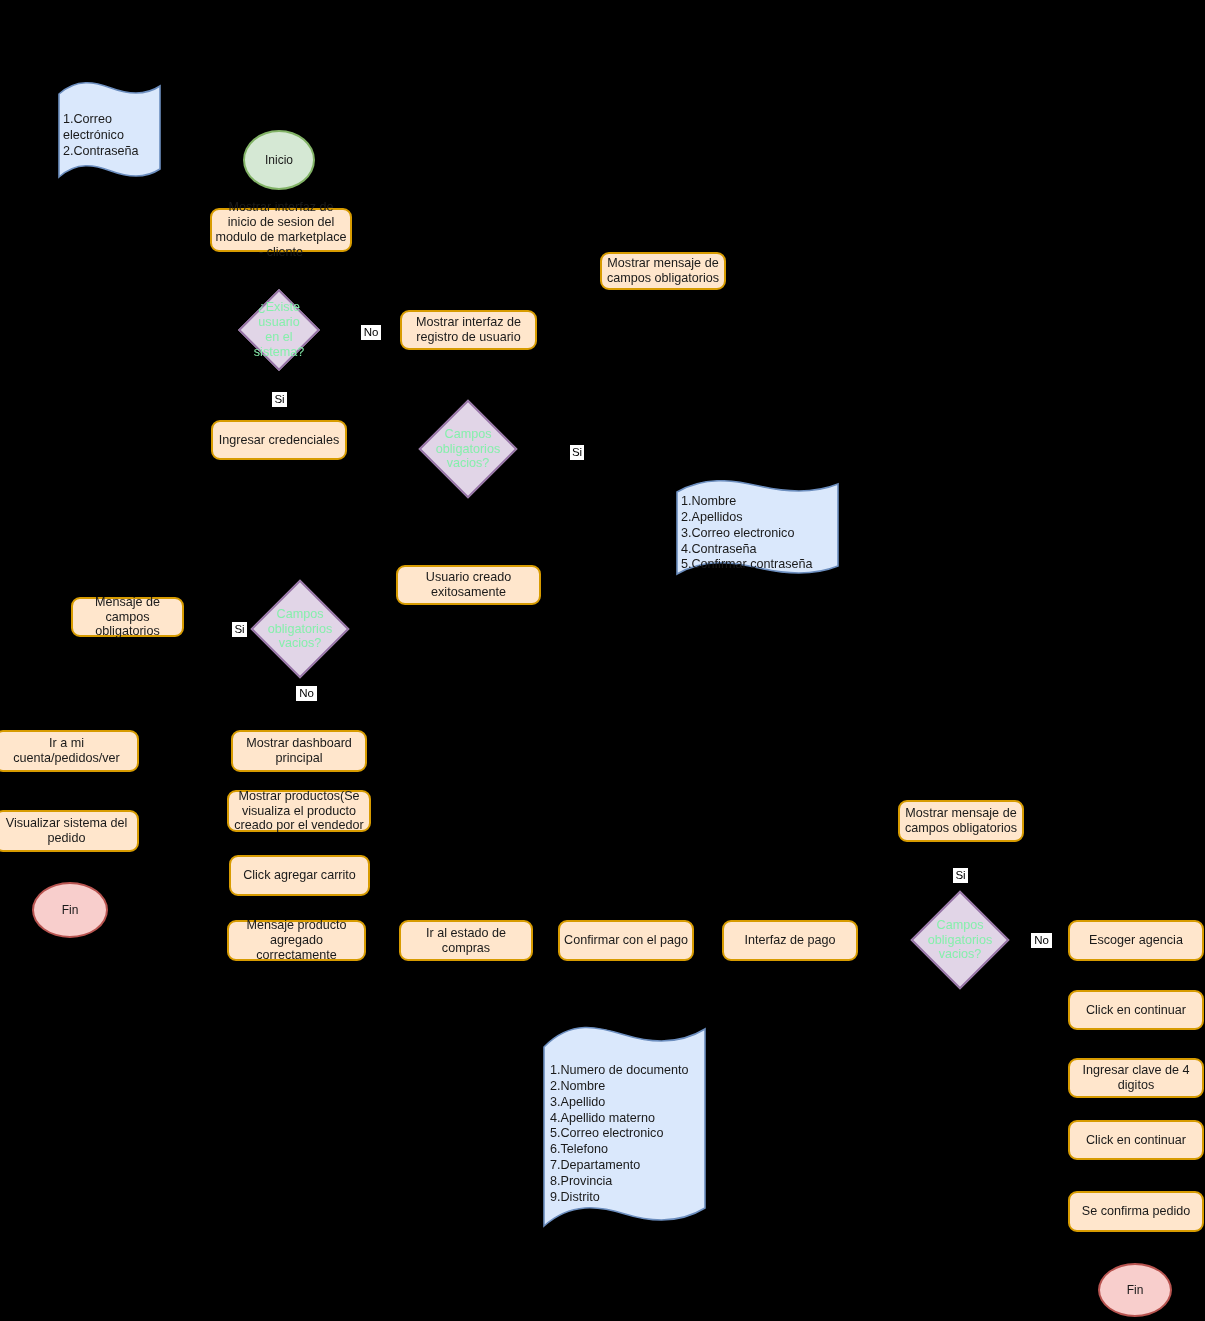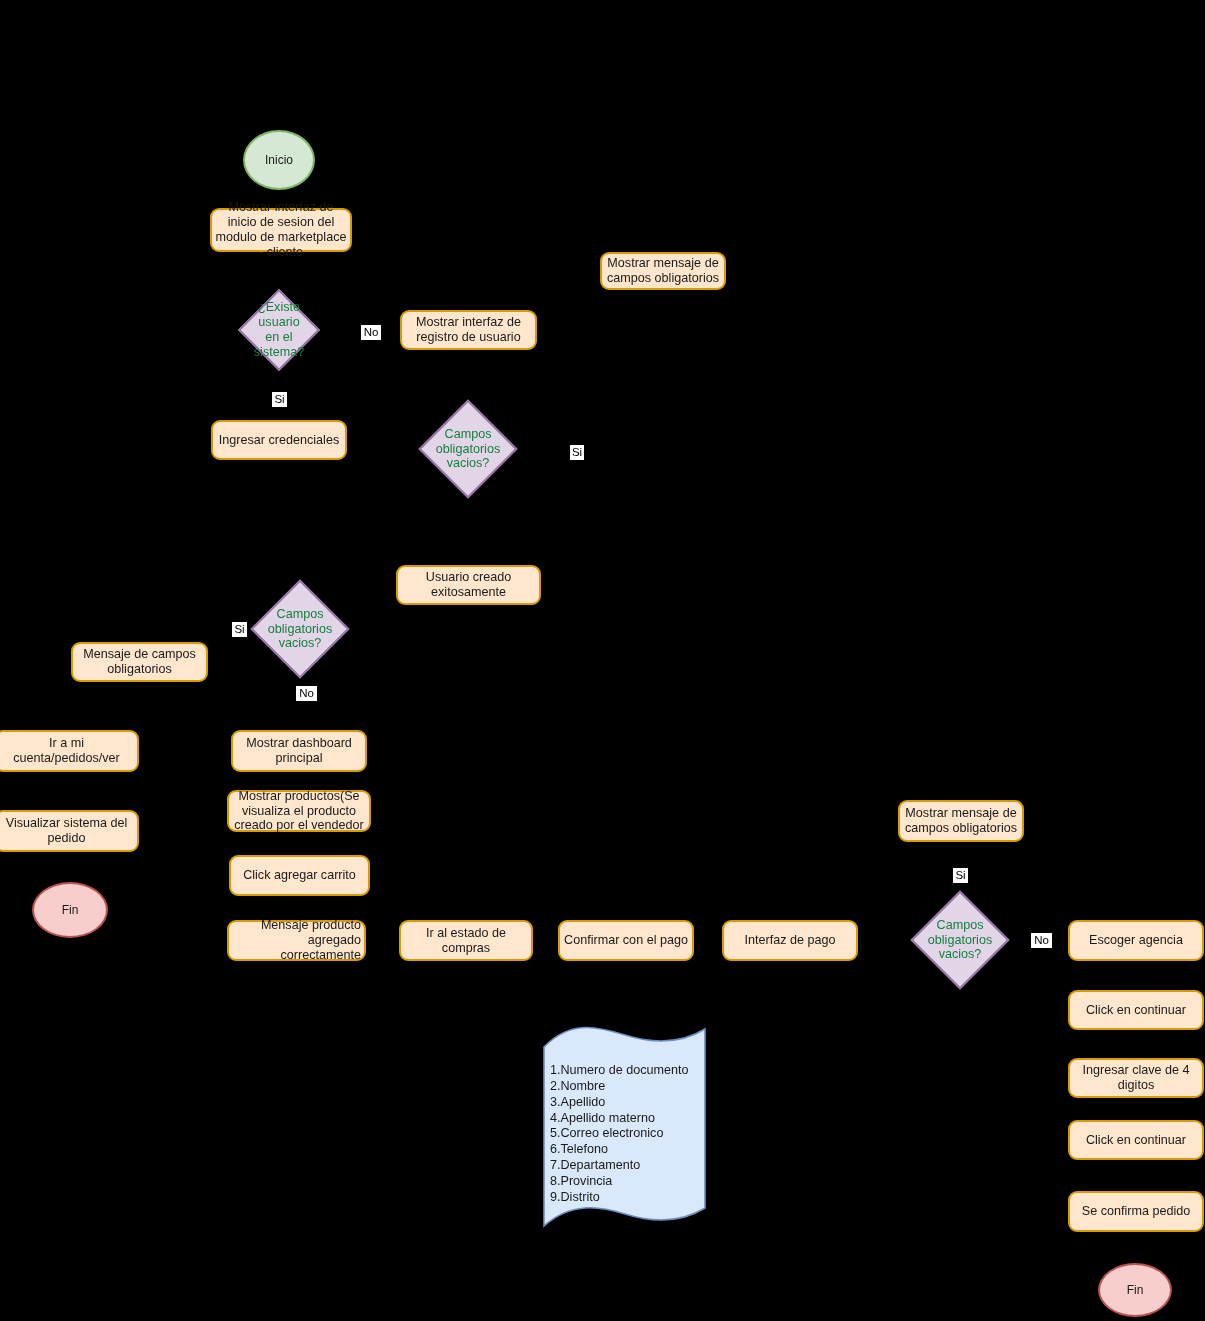--- a/index.html
+++ b/index.html
@@ -21,21 +21,21 @@
   }
   
   .diam{
     background:transparent;border:0;
   }
   .diam .shape{
     position:absolute;left:0;top:0;width:100%;height:100%;
     background:#e1d5e7;border:2px solid #9673a6;box-sizing:border-box;
     transform:rotate(45deg);
   }
-  .diam .txt{position:relative;z-index:2;font-size:12.6px;color:#15803d;}
+  .diam .txt{position:relative;z-index:2;font-size:12.6px;color:#86efac;}
 
   
   .term{border-radius:50%;font-size:12px;color:#1a1a1a;}
   .term.start{background:#d5e8d4;border:2px solid #82b366;}
   .term.end{background:#f8cecc;border:2px solid #b85450;}
 
   
   .wave{position:absolute;}
   .wave svg{position:absolute;left:0;top:0;width:100%;height:100%;display:block;}
   .wave .txt{
@@ -82,21 +82,38 @@
       <path d="M1134 962 L1134 990"></path>
       <path d="M1134 1030 L1134 1058"></path>
       <path d="M1134 1098 L1134 1120"></path>
       <path d="M1134 1160 L1134 1190"></path>
       <path d="M1134 1232 L1134 1264"></path>
       <path d="M70 772 L70 808"></path>
       <path d="M70 852 L70 882"></path>
     </g>
   </svg>
 
-
+  <div class="wave" style="left:57px;top:80px;width:105px;height:103px;">
+    <svg viewBox="0 0 105 103" preserveAspectRatio="none">
+      <path d="M2,14 C20,-2 38,2 54,8 C70,14 88,16 103,6 L103,89 C88,99 70,97 54,91 C38,85 20,81 2,97 Z" fill="#dae8fc" stroke="#6c8ebf" stroke-width="1.6"></path>
+    </svg>
+    <div class="txt" style="padding:32px 0 0 6px;">1.Correo electrónico
+2.Contraseña</div>
+  </div>
+
+  <div class="wave" style="left:675px;top:480px;width:165px;height:98px;">
+    <svg viewBox="0 0 165 98" preserveAspectRatio="none">
+      <path d="M2,12 C30,-4 58,0 84,6 C110,12 138,14 163,4 L163,86 C138,96 110,94 84,88 C58,82 30,78 2,94 Z" fill="#dae8fc" stroke="#6c8ebf" stroke-width="1.6"></path>
+    </svg>
+    <div class="txt" style="padding:14px 0 0 6px;">1.Nombre
+2.Apellidos
+3.Correo electronico
+4.Contraseña
+5.Confirmar contraseña</div>
+  </div>
 
   <div class="wave" style="left:541px;top:1025px;width:167px;height:205px;">
     <svg viewBox="0 0 167 205" preserveAspectRatio="none">
       <path d="M3,22 C30,-6 58,2 84,10 C110,18 138,20 164,4 L164,183 C138,199 110,197 84,189 C58,181 30,177 3,201 Z" fill="#dae8fc" stroke="#6c8ebf" stroke-width="1.6"></path>
     </svg>
     <div class="txt" style="padding:38px 0 0 9px;">1.Numero de documento
 2.Nombre
 3.Apellido
 4.Apellido materno
 5.Correo electronico
@@ -131,21 +148,21 @@
   </div>
 
   <div class="node proc" style="left:211px;top:420px;width:136px;height:40px;">
     <span class="txt">Ingresar credenciales</span>
   </div>
 
   <div class="node proc" style="left:396px;top:565px;width:145px;height:40px;">
     <span class="txt">Usuario creado exitosamente</span>
   </div>
 
-  <div class="node proc" style="left:71px;top:642px;width:137px;height:40px;">
+  <div class="node proc" style="left:71px;top:597px;width:113px;height:40px;">
     <span class="txt">Mensaje de campos obligatorios</span>
   </div>
 
   <div class="node proc" style="left:-6px;top:730px;width:145px;height:42px;">
     <span class="txt">Ir a mi cuenta/pedidos/ver</span>
   </div>
 
   <div class="node proc" style="left:231px;top:730px;width:136px;height:42px;">
     <span class="txt">Mostrar dashboard principal</span>
   </div>
@@ -159,21 +176,21 @@
   </div>
 
   <div class="node proc" style="left:898px;top:800px;width:126px;height:42px;">
     <span class="txt">Mostrar mensaje de campos obligatorios</span>
   </div>
 
   <div class="node proc" style="left:229px;top:855px;width:141px;height:41px;">
     <span class="txt">Click agregar carrito</span>
   </div>
 
-  <div class="node proc" style="left:227px;top:920px;width:139px;height:41px;text-align:right;">
+  <div class="node proc" style="left:227px;top:920px;width:139px;height:41px;">
     <span class="txt">Mensaje producto agregado correctamente</span>
   </div>
 
   <div class="node proc" style="left:399px;top:920px;width:134px;height:41px;">
     <span class="txt">Ir al estado de compras</span>
   </div>
 
   <div class="node proc" style="left:558px;top:920px;width:136px;height:41px;">
     <span class="txt">Confirmar con el pago</span>
   </div>

